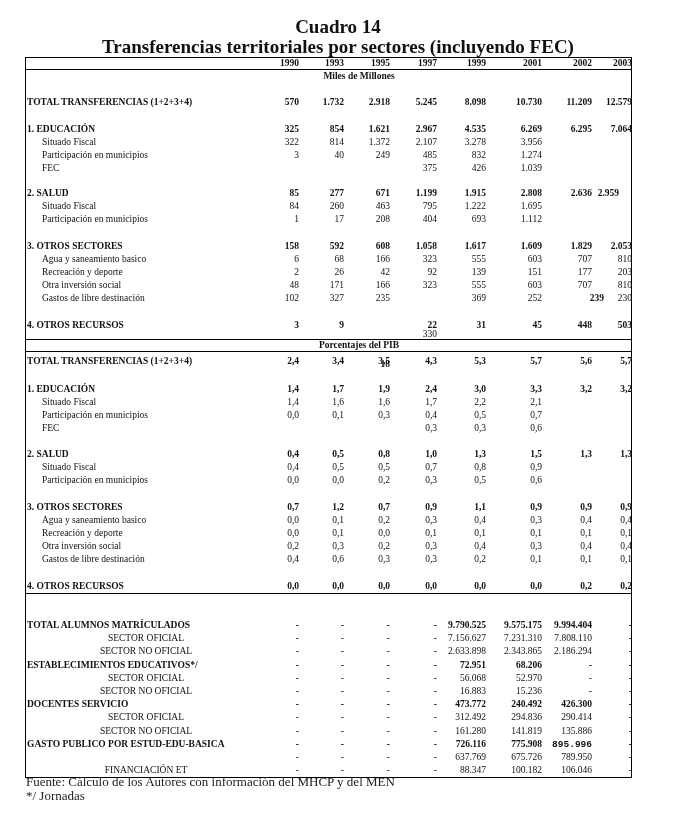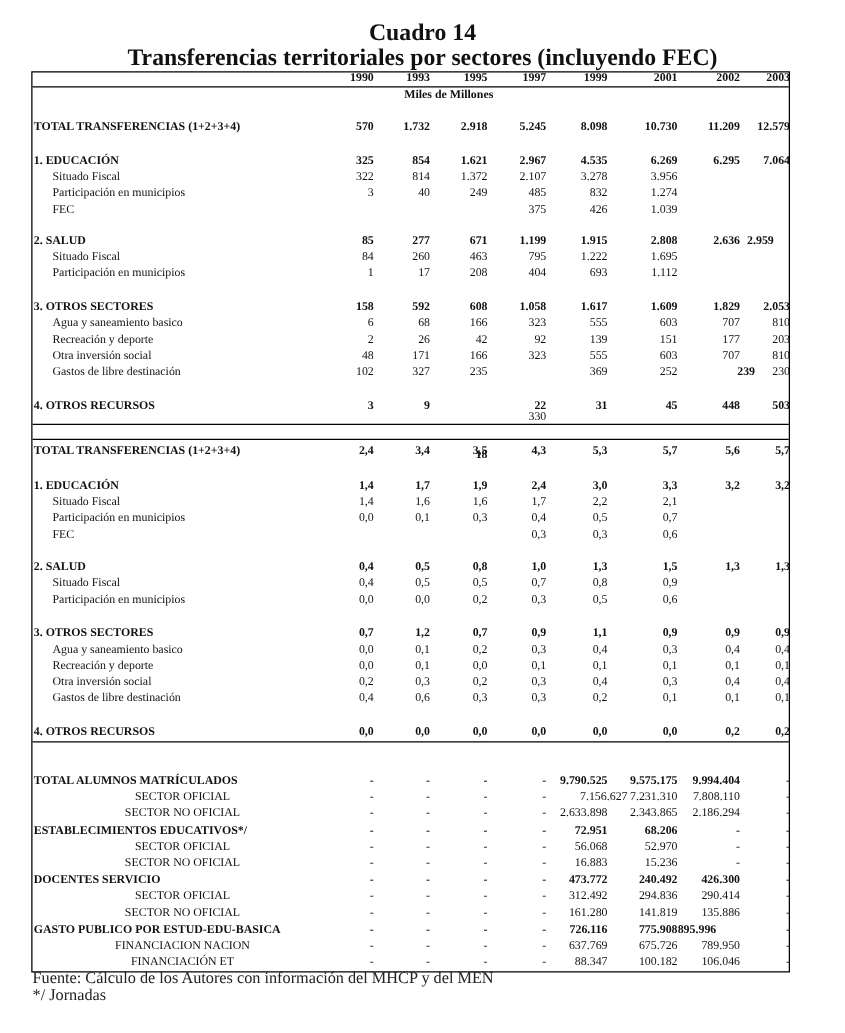--- a/index.html
+++ b/index.html
@@ -34,20 +34,21 @@
 </head>
 <body>
 
 <div id="t1" class="title">Cuadro 14</div>
 <div id="t2" class="title">Transferencias territoriales por sectores (incluyendo FEC)</div>
 
 <div class="tbl" id="tbl">
   <div class="hline" style="top:11px"></div>
   <div class="unit" style="top:12px"><span>Miles de Millones</span></div>
   <div class="hline" style="top:281px"></div>
+  <div class="unit" style="top:281px"><span>Porcentajes del PIB</span></div>
   <div class="hline" style="top:293px"></div>
   <div class="hline" style="top:535px"></div>
 <div class="row b" style="top: -1px;">
       <span class="cell" style="left: 213px;">1990</span>
       <span class="cell" style="left: 258px;">1993</span>
       <span class="cell" style="left: 304px;">1995</span>
       <span class="cell" style="left: 351px;">1997</span>
       <span class="cell" style="left: 400px;">1999</span>
       <span class="cell" style="left: 456px;">2001</span>
       <span class="cell" style="left: 506px;">2002</span>
@@ -371,21 +372,21 @@
       <span class="cell" style="left: 456px;">9.575.175</span>
       <span class="cell" style="left: 506px;">9.994.404</span>
       <span class="cell" style="left: 546px;">-</span>
     </div>
     <div class="row" style="top: 574.2px;">
       <span class="lbl ctr">SECTOR OFICIAL</span>
       <span class="cell" style="left: 213px;">-</span>
       <span class="cell" style="left: 258px;">-</span>
       <span class="cell" style="left: 304px;">-</span>
       <span class="cell" style="left: 351px;">-</span>
-      <span class="cell" style="left: 416px;">7.156.627</span>
+      <span class="cell" style="left: 400px;">7.156.627</span>
       <span class="cell" style="left: 456px;">7.231.310</span>
       <span class="cell" style="left: 506px;">7.808.110</span>
       <span class="cell" style="left: 546px;">-</span>
     </div>
     <div class="row" style="top: 587.4px;">
       <span class="lbl ctr">SECTOR NO OFICIAL</span>
       <span class="cell" style="left: 213px;">-</span>
       <span class="cell" style="left: 258px;">-</span>
       <span class="cell" style="left: 304px;">-</span>
       <span class="cell" style="left: 351px;">-</span>
@@ -461,25 +462,24 @@
       <span class="cell" style="left: 546px;">-</span>
     </div>
     <div class="row b" style="top: 679.8px;">
       <span class="lbl">GASTO PUBLICO POR ESTUD-EDU-BASICA</span>
       <span class="cell" style="left: 213px;">-</span>
       <span class="cell" style="left: 258px;">-</span>
       <span class="cell" style="left: 304px;">-</span>
       <span class="cell" style="left: 351px;">-</span>
       <span class="cell" style="left: 400px;">726.116</span>
       <span class="cell" style="left: 456px;">775.908</span>
-      <span class="cell" style="left: 487px;">895.996</span>
+      <span class="cell" style="left: 506px; font-family: Liberation Mono, monospace;">895.996</span>
       <span class="cell" style="left: 546px;">-</span>
     </div>
     <div class="row" style="top: 693px;">
-      <span class="lbl ctr">FINANCIACION NACION</span>
       <span class="cell" style="left: 213px;">-</span>
       <span class="cell" style="left: 258px;">-</span>
       <span class="cell" style="left: 304px;">-</span>
       <span class="cell" style="left: 351px;">-</span>
       <span class="cell" style="left: 400px;">637.769</span>
       <span class="cell" style="left: 456px;">675.726</span>
       <span class="cell" style="left: 506px;">789.950</span>
       <span class="cell" style="left: 546px;">-</span>
     </div>
     <div class="row" style="top: 706.2px;">

